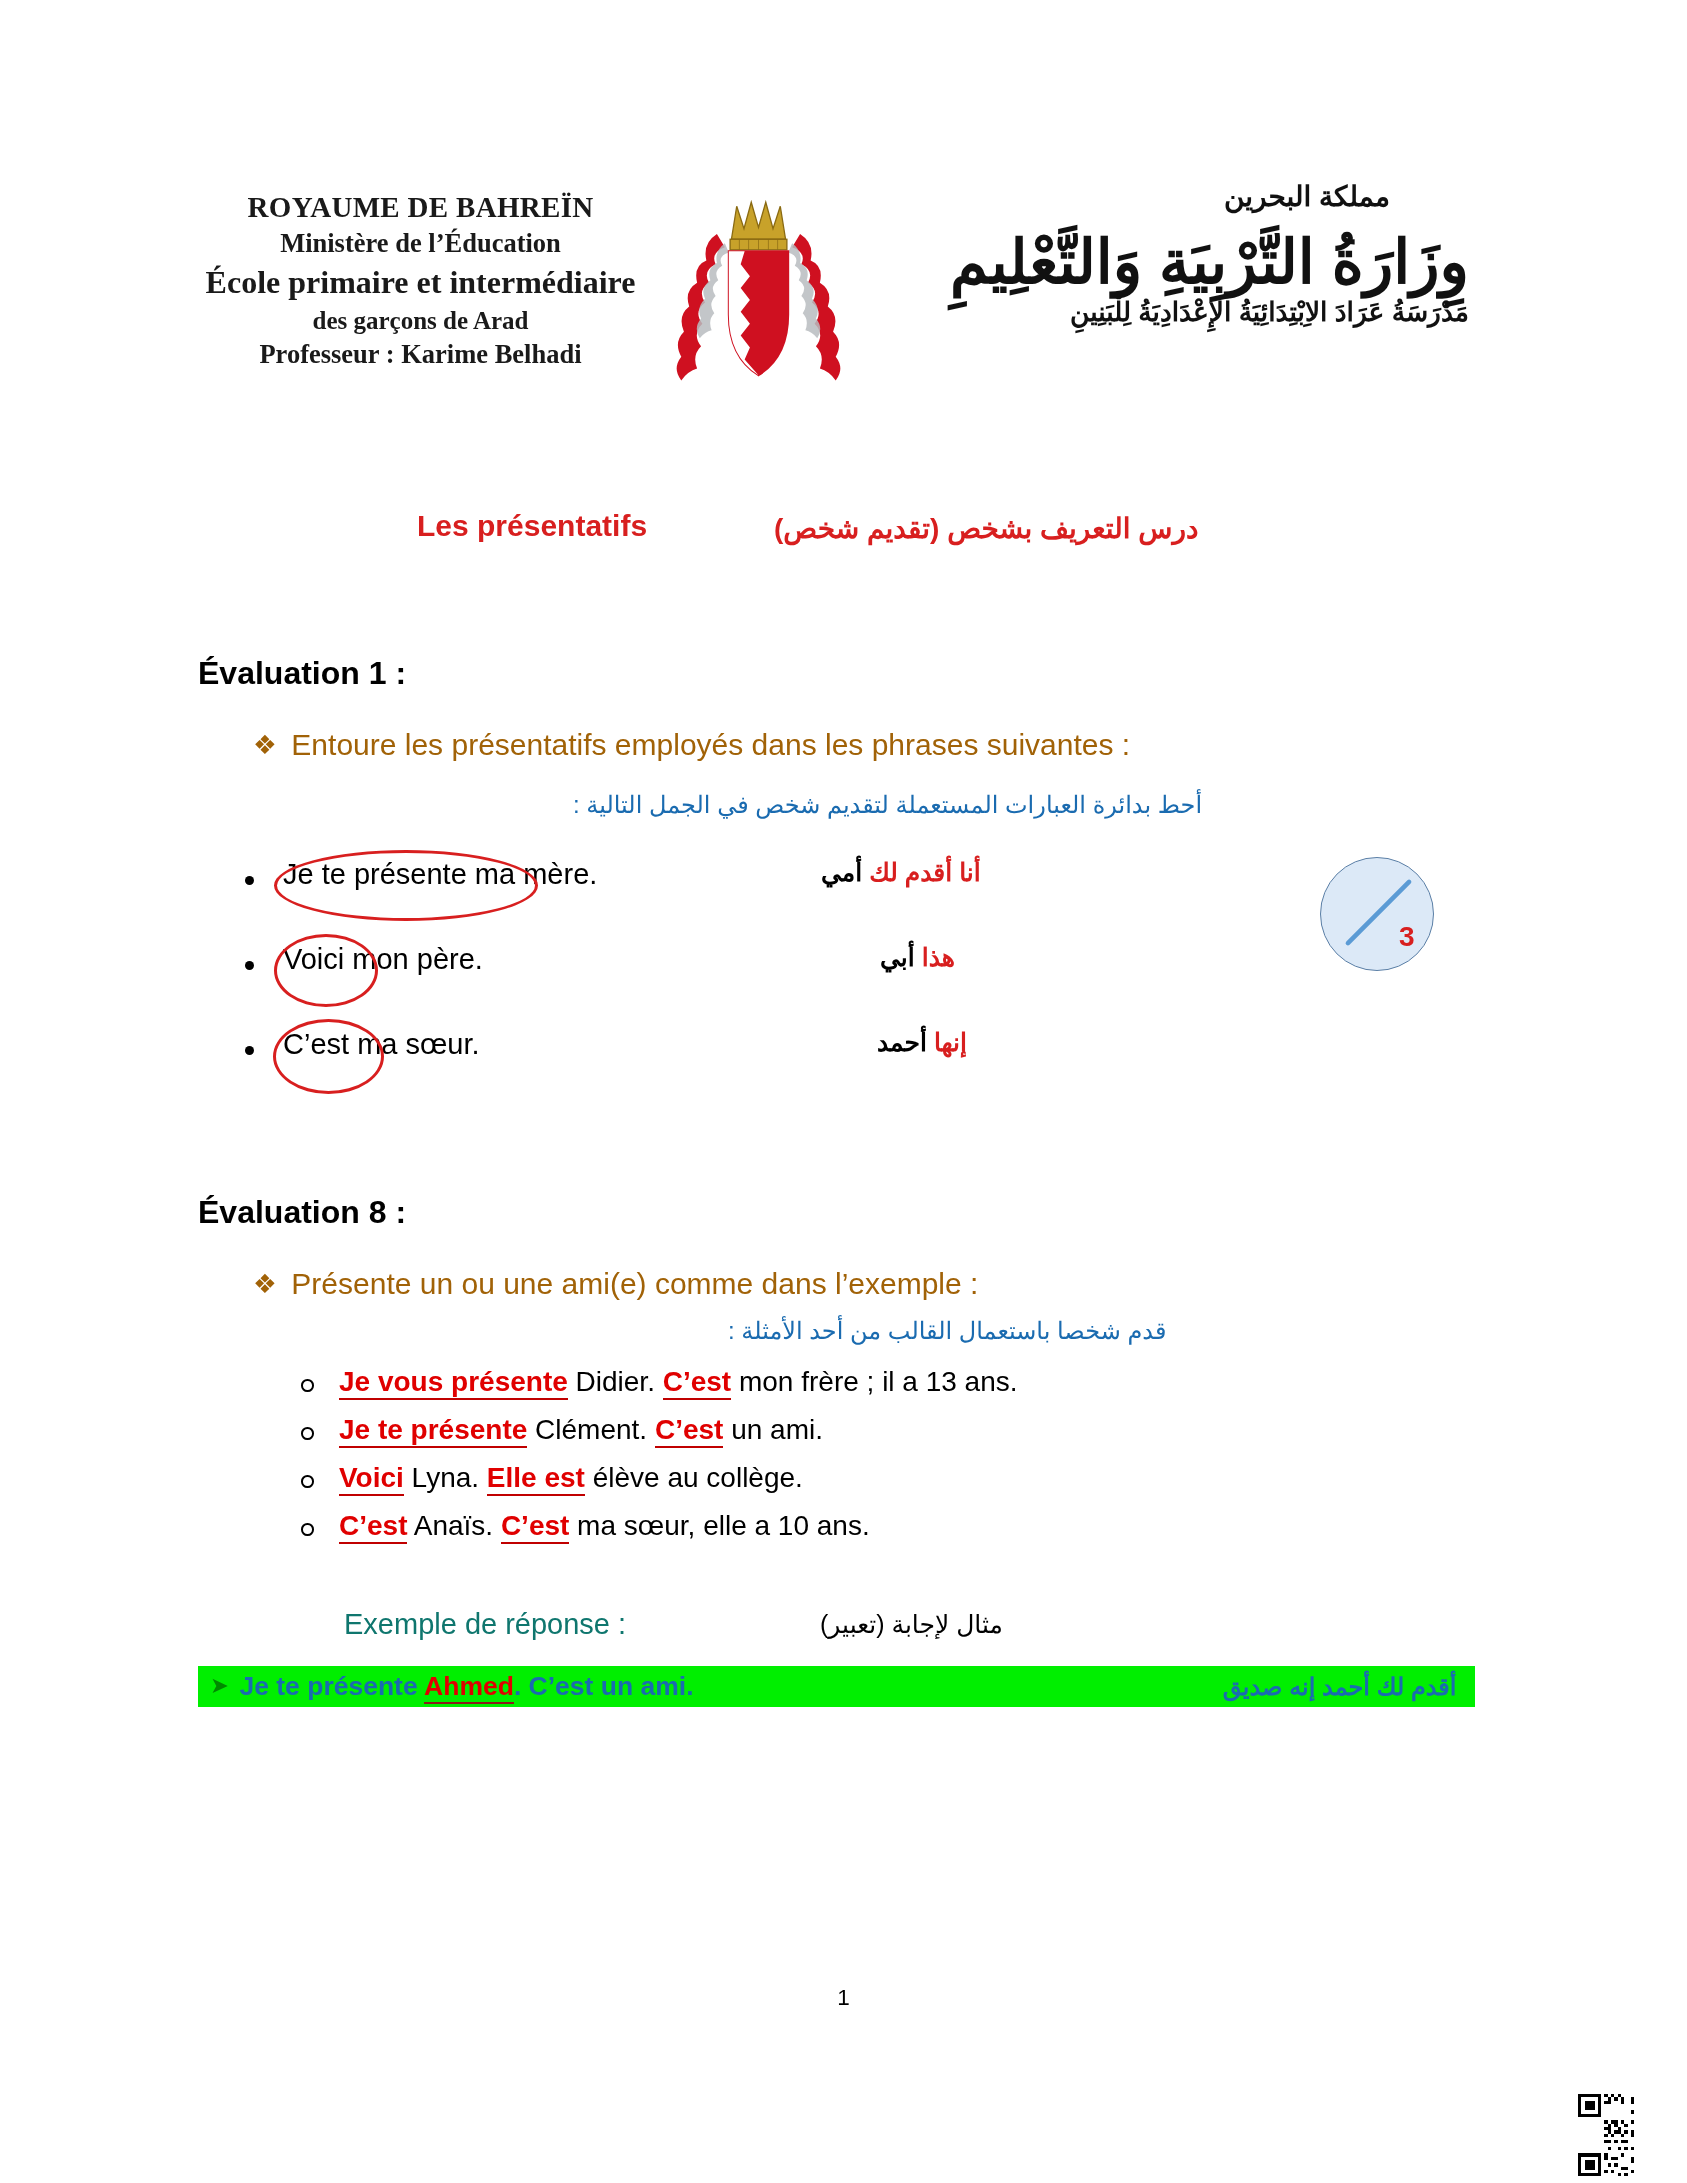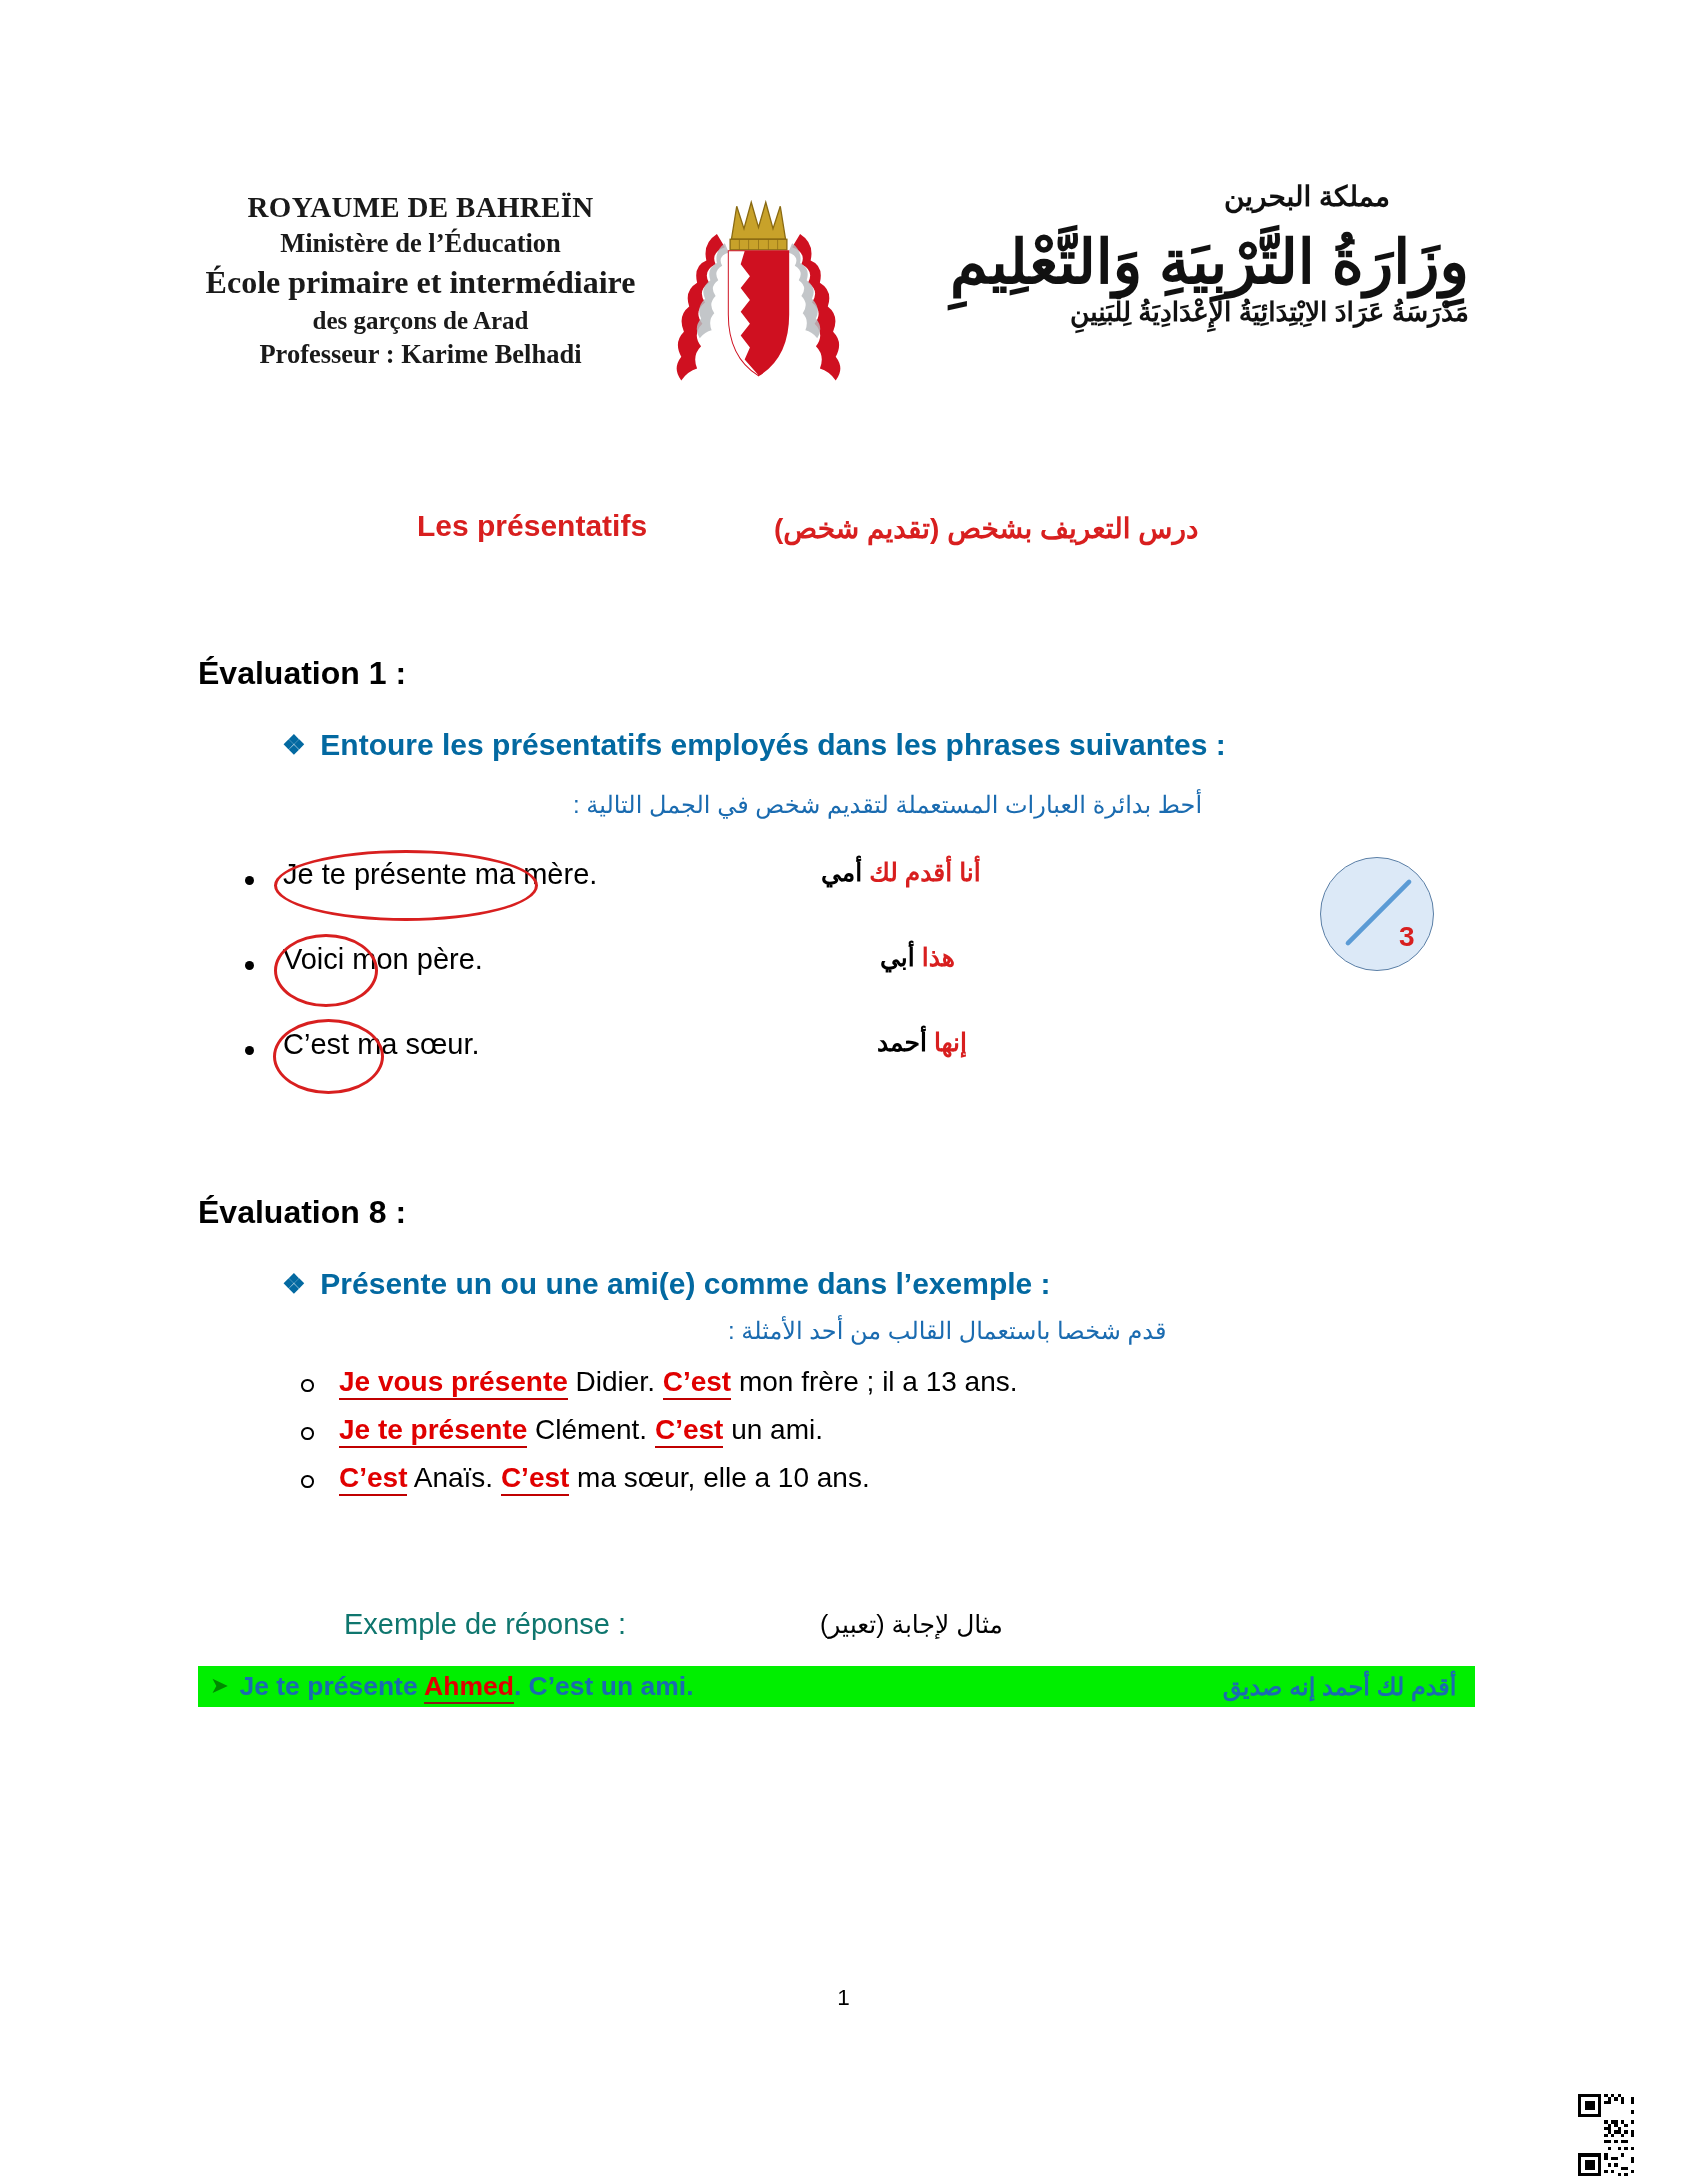--- a/index.html
+++ b/index.html
@@ -121,24 +121,23 @@
     font-size: 32px;
     font-weight: bold;
     color: #000000;
     white-space: nowrap;
   }
   #eval1-head { left: 198px; top: 655px; }
   #eval2-head { left: 198px; top: 1194px; }
 
   .instr {
     position: absolute;
-    color: #0369a1;
-    font-weight: bold;
-    white-space: nowrap;
-    margin-left: 29px;
+    color: #a16207;
+    font-weight: normal;
+    white-space: nowrap;
   }
   .instr .diamond {
     display: inline-block;
     margin-right: 14.6px;
     font-size: 26.5px;
     vertical-align: 1.3px;
   }
   #instr1 { left: 253px; top: 728px; font-size: 30px; }
   #instr2 { left: 253px; top: 1267px; font-size: 30px; }
 
@@ -453,20 +452,24 @@
     <div class="ev2-item">
       <span class="ev2-circ"></span>
       <span class="ev2-text"><span class="pres">Je vous présente</span><span> Didier. </span><span class="pres">C’est</span><span> mon frère ; il a 13 ans.</span></span>
     </div>
 
     <div class="ev2-item">
       <span class="ev2-circ"></span>
       <span class="ev2-text"><span class="pres">Je te présente</span><span> Clément. </span><span class="pres">C’est</span><span> un ami.</span></span>
     </div>
 
+    <div class="ev2-item">
+      <span class="ev2-circ"></span>
+      <span class="ev2-text"><span class="pres">Voici</span><span> Lyna. </span><span class="pres">Elle est</span><span> élève au collège.</span></span>
+    </div>
 
     <div class="ev2-item">
       <span class="ev2-circ"></span>
       <span class="ev2-text"><span class="pres">C’est</span><span> Anaïs. </span><span class="pres">C’est</span><span> ma sœur, elle a 10 ans.</span></span>
     </div>
   </div>
 
   <div class="ex-rep">Exemple de réponse :</div>
   <div class="ex-rep-ar">مثال لإجابة (تعبير)</div>
 

